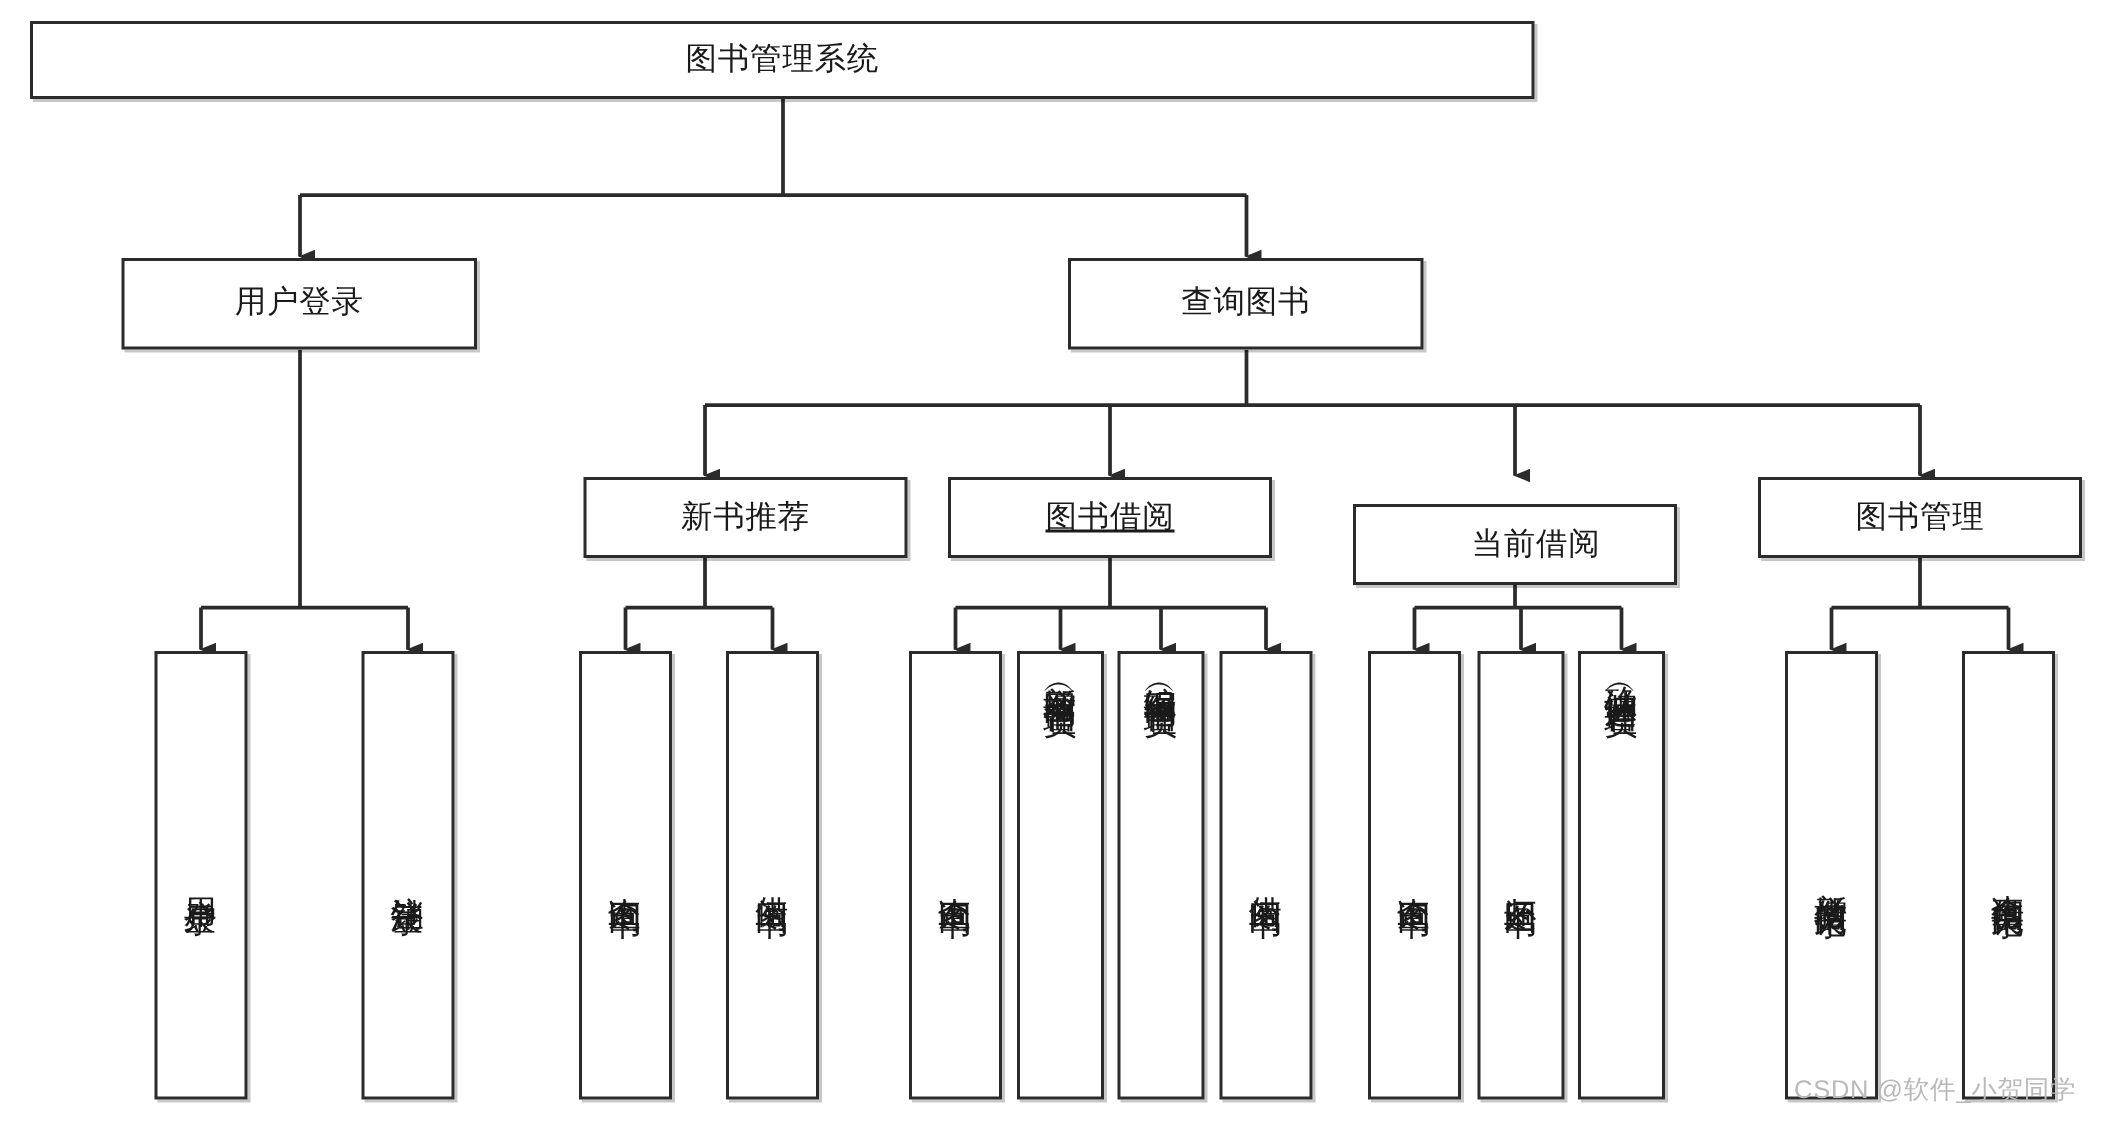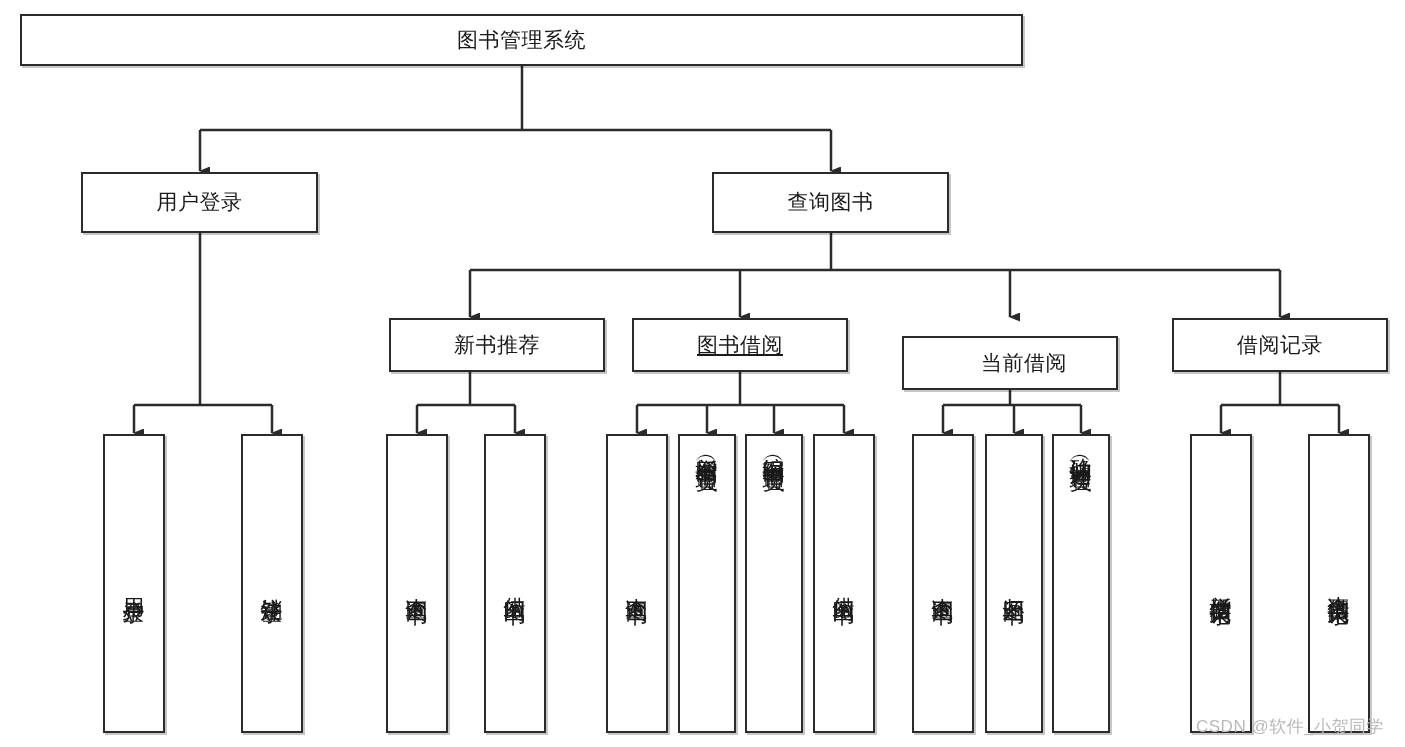--- a/index.html
+++ b/index.html
@@ -130,21 +130,21 @@
       <div class="node horiz" style="left: 362px; top: 318px; width: 216px; height: 54px; margin-left: 27px;">
         <span class="node-label">新书推荐</span>
       </div>
       <div class="node horiz" style="left: 632px; top: 318px; width: 216px; height: 54px; text-decoration: underline;">
         <span class="node-label">图书借阅</span>
       </div>
       <div class="node horiz" style="left: 902px; top: 336px; width: 216px; height: 54px; padding-left: 28px;">
         <span class="node-label">当前借阅</span>
       </div>
       <div class="node horiz" style="left: 1172px; top: 318px; width: 216px; height: 54px;">
-        <span class="node-label">借阅记录</span>
+        <span class="node-label">图书管理</span>
       </div>
       <div class="node vert centered" style="left: 103px; top: 434px; width: 62px; height: 299px;">
         <span class="node-label">用户登录</span>
       </div>
       <div class="node vert centered" style="left: 241px; top: 434px; width: 62px; height: 299px;">
         <span class="node-label">注销登录</span>
       </div>
       <div class="node vert centered" style="left: 386px; top: 434px; width: 62px; height: 299px;">
         <span class="node-label">查询图书</span>
       </div>

